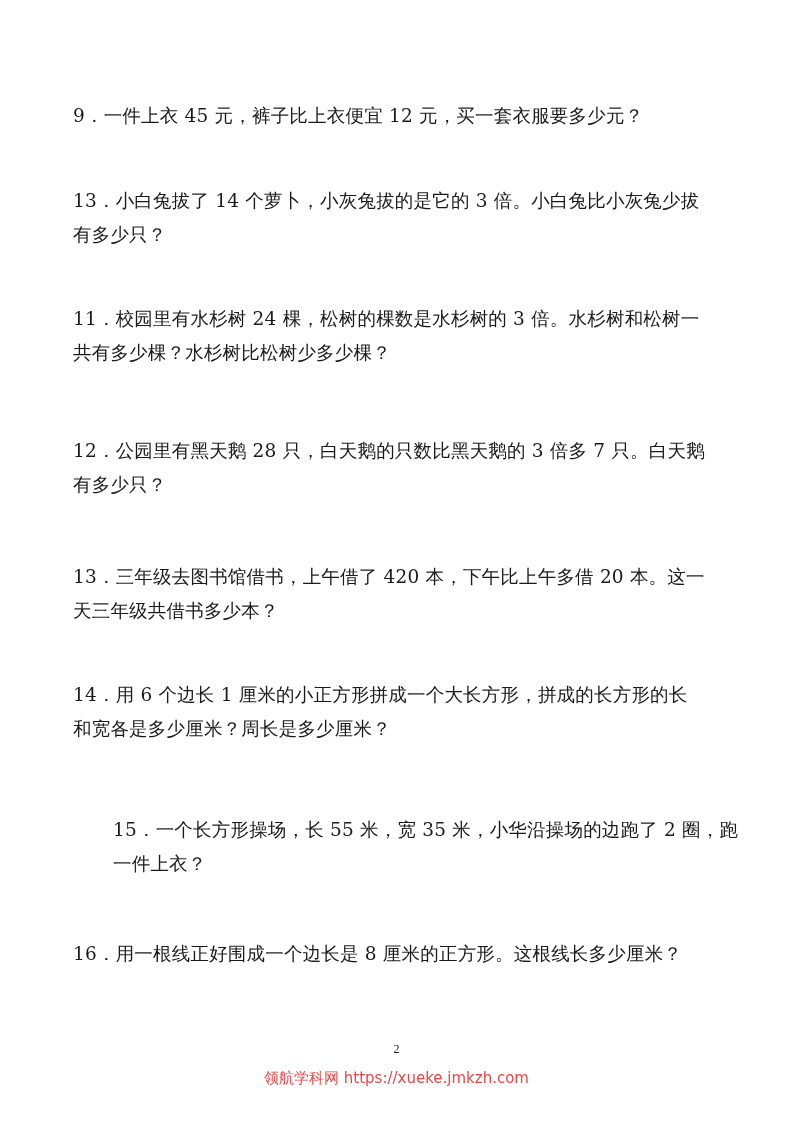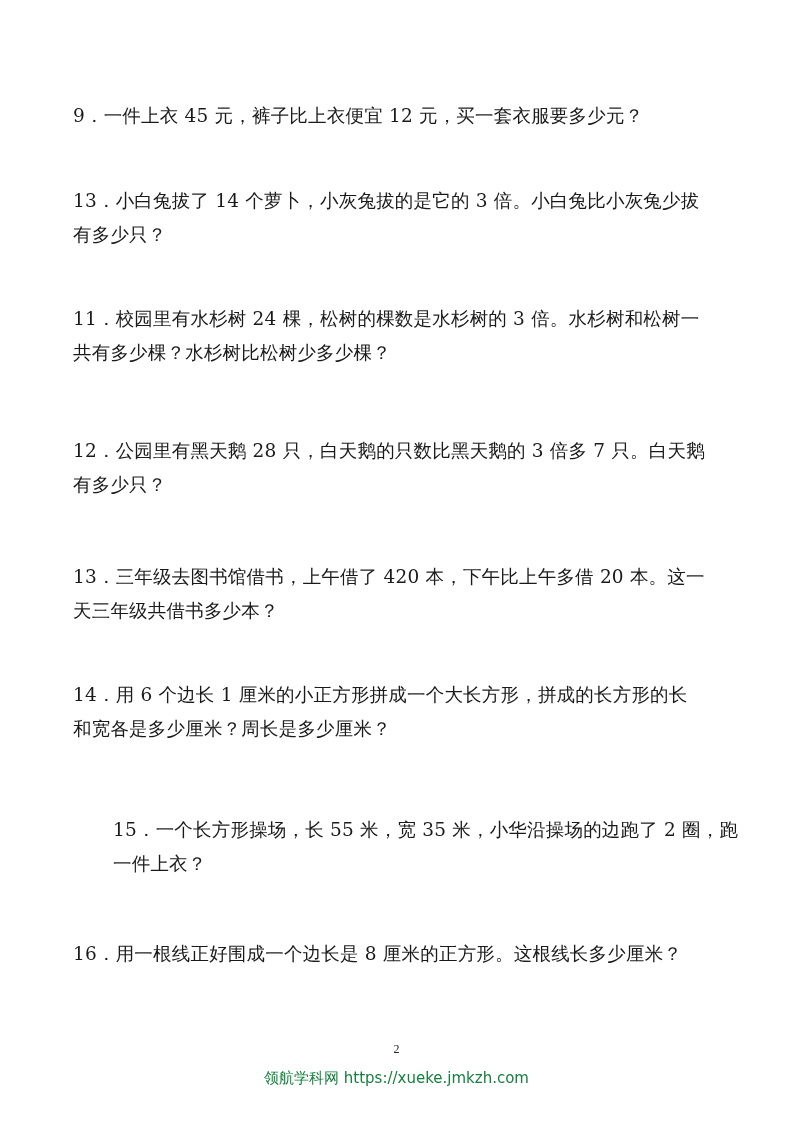--- a/index.html
+++ b/index.html
@@ -44,21 +44,21 @@
     color: #222;
   }
   .footer-watermark {
     position: absolute;
     left: 0;
     width: 793px;
     top: 1069px;
     text-align: center;
     font-family: "DejaVu Sans", "Liberation Sans", sans-serif;
     font-size: 15px;
-    color: #15803d;
+    color: #ef4444;
   }
 </style>
 </head>
 <body>
 
 <div class="page">
 
   <div class="problem" style="top:99px;">
     <span class="line">9．一件上衣 45 元，裤子比上衣便宜 12 元，买一套衣服要多少元？</span>
   </div>

